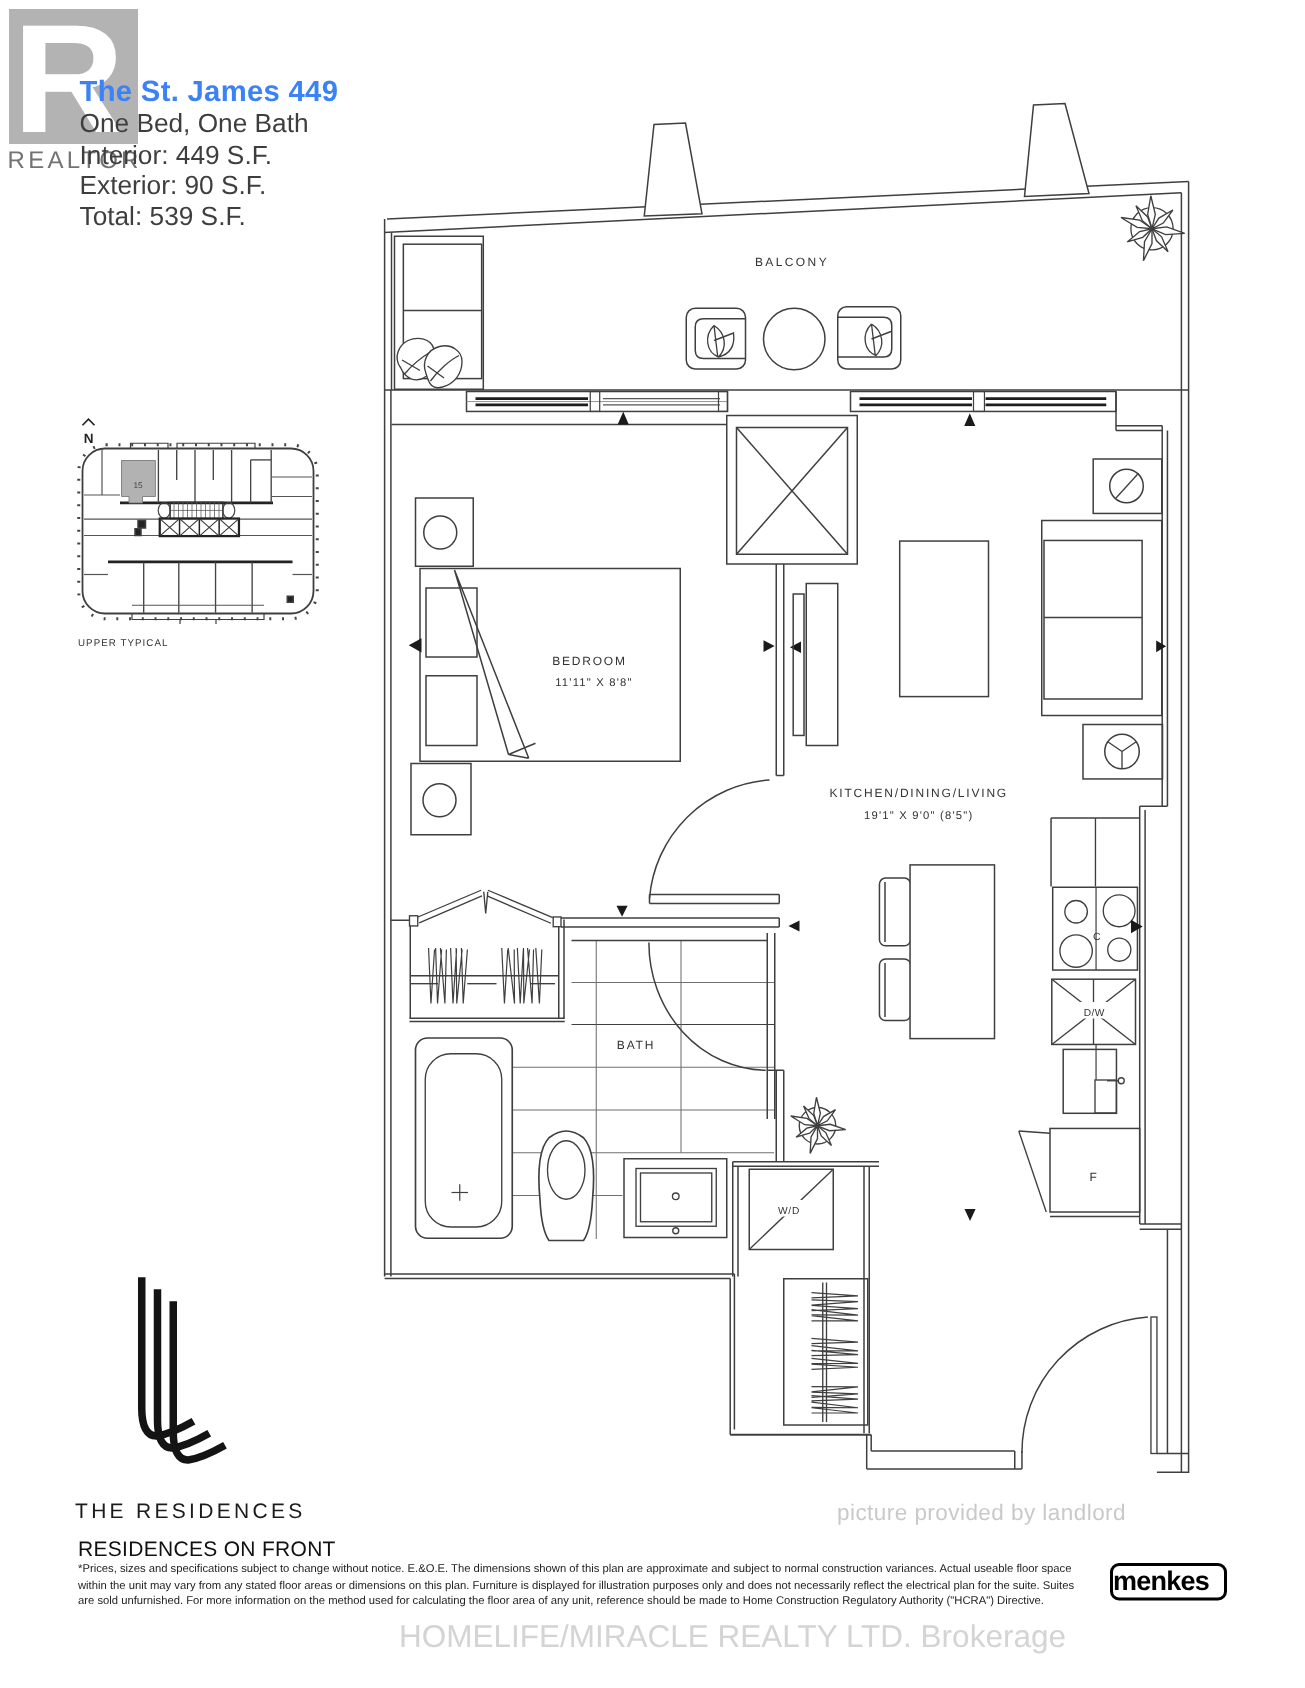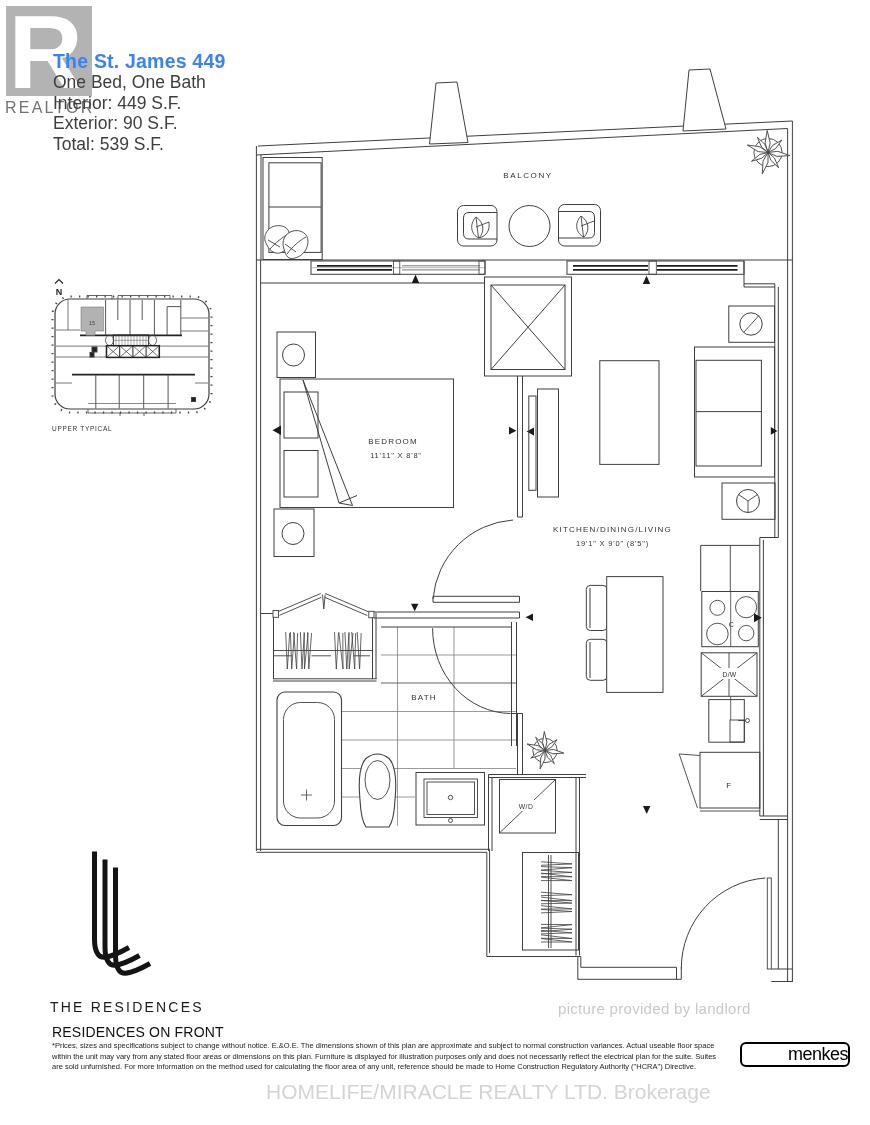--- a/index.html
+++ b/index.html
@@ -316,13 +316,13 @@
 <path d="M94.5,851.5 L94.5,939 C94.5,951 98,957.5 104.5,957.3 Q114,956 129,947.5" stroke="#141414" stroke-width="5" fill="none"></path>
 <path d="M105,859.5 L105,947 C105,959 108.5,965.5 115,965.3 Q124.5,964 139.5,955.5" stroke="#141414" stroke-width="5" fill="none"></path>
 <path d="M115.5,867.5 L115.5,955 C115.5,967 119,973.5 125.5,973.3 Q135,972 150,963.5" stroke="#141414" stroke-width="5" fill="none"></path>
   </svg>
 
   <div class="txt" style="left:50px;top:999px;font-size:14px;letter-spacing:2.2px;color:#1b1b1b;">THE RESIDENCES</div>
   <div class="txt" style="left:52px;top:1024px;font-size:14px;font-weight:normal;letter-spacing:0.2px;color:#111;">RESIDENCES ON FRONT</div>
   <div class="txt" style="left:52px;top:1041px;font-size:7.5px;line-height:10.5px;color:#222;white-space:normal;width:676px;">*Prices, sizes and specifications subject to change without notice. E.&amp;O.E. The dimensions shown of this plan are approximate and subject to normal construction variances. Actual useable floor space<br>within the unit may vary from any stated floor areas or dimensions on this plan. Furniture is displayed for illustration purposes only and does not necessarily reflect the electrical plan for the suite. Suites<br>are sold unfurnished. For more information on the method used for calculating the floor area of any unit, reference should be made to Home Construction Regulatory Authority ("HCRA") Directive.</div>
   <div class="txt" style="left:558px;top:1000px;font-size:15px;color:#c9c9c9;letter-spacing:0.3px;">picture provided by landlord</div>
   <div class="txt" style="left:266px;top:1080px;font-size:21px;color:#d4d4d4;">HOMELIFE/MIRACLE REALTY LTD. Brokerage</div>
-  <div class="txt" style="left:740px;top:1042px;width:74px;height:21px;border:2.5px solid #000;border-radius:6px;text-align:right;font-size:18px;font-weight:normal;letter-spacing:-0.5px;color:#000;line-height:21px;padding-left:32px;">menkes</div>
+  <div class="txt" style="left:740px;top:1042px;width:74px;height:21px;border:2.5px solid #000;border-radius:6px;text-align:left;font-size:18px;font-weight:bold;letter-spacing:-0.5px;color:#000;line-height:21px;">menkes</div>
 
 </body></html>

